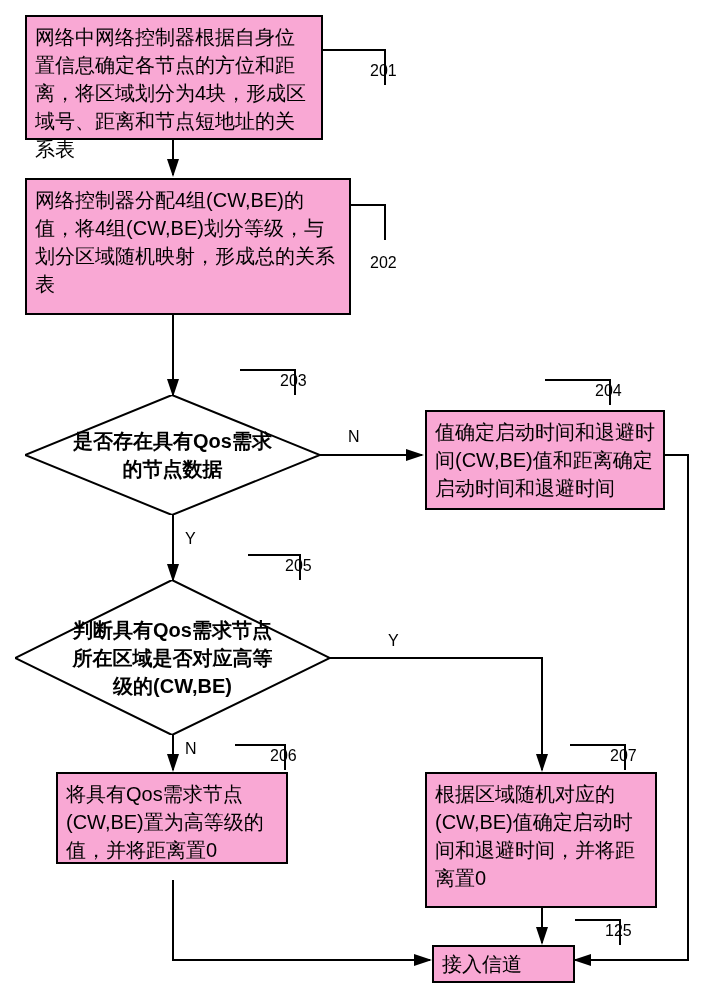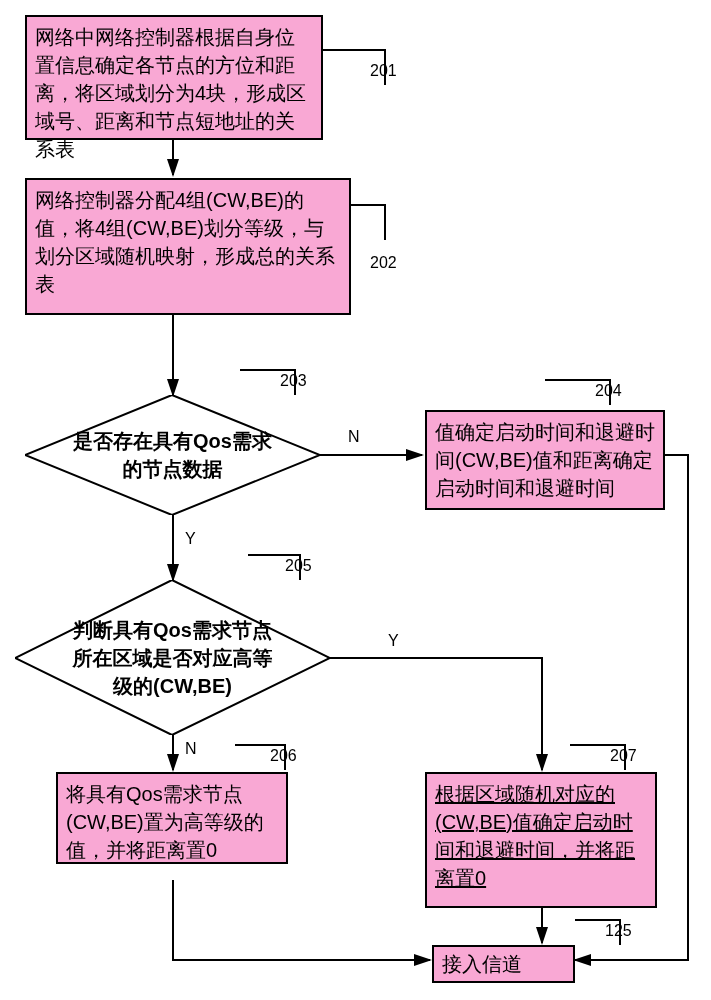--- a/index.html
+++ b/index.html
@@ -134,21 +134,21 @@
 </div>
 <div class="label" style="left:285px; top:557px;">205</div>
 <div class="label" style="left:388px; top:632px;">Y</div>
 <div class="label" style="left:185px; top:740px;">N</div>
 
 <div class="box" style="left:56px; top:772px; width:232px; height:92px;">
   <span>将具有Qos需求节点(CW,BE)置为高等级的值，并将距离置0</span>
 </div>
 <div class="label" style="left:270px; top:747px;">206</div>
 
-<div class="box" style="left:425px; top:772px; width:232px; height:136px;text-decoration:underline;">
+<div class="box" style="left:425px; top:772px; width:232px; height:136px;">
   <span>根据区域随机对应的(CW,BE)值确定启动时间和退避时间，并将距离置0</span>
 </div>
 <div class="label" style="left:610px; top:747px;">207</div>
 
 <div class="box" style="left:432px; top:945px; width:143px; height:38px; align-items:center;">
   <span>接入信道</span>
 </div>
 <div class="label" style="left:605px; top:922px;">125</div>
 
 </body></html>

